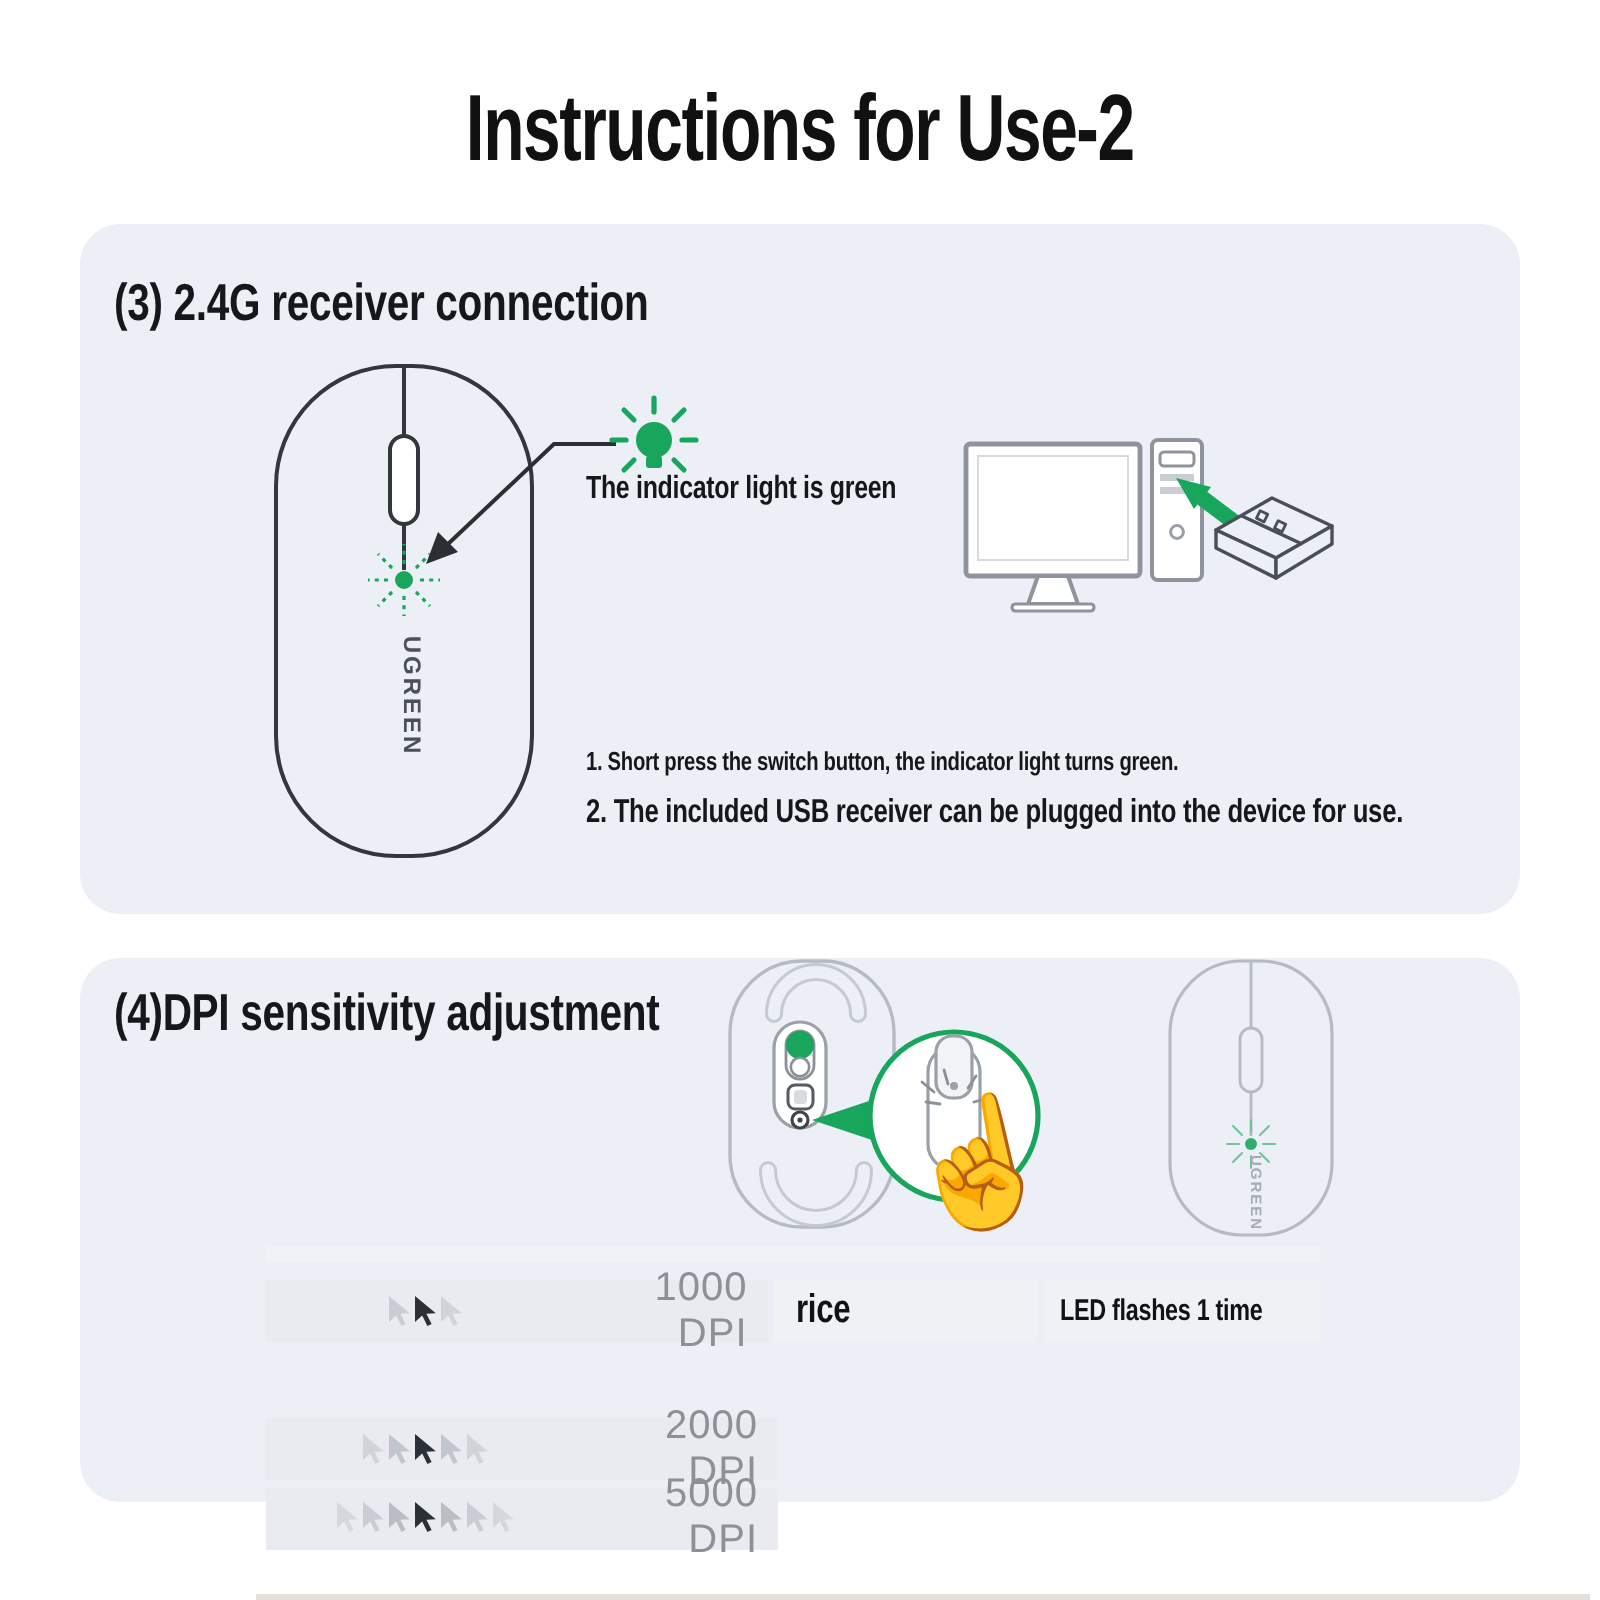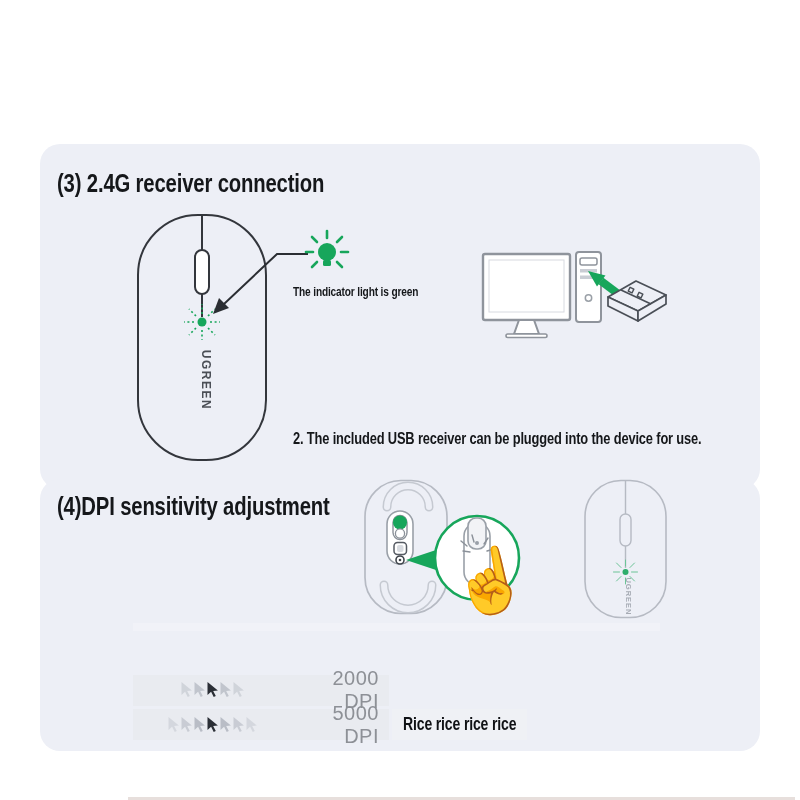--- a/index.html
+++ b/index.html
@@ -3,26 +3,26 @@
 <meta charset="utf-8">
 <style>
   html,body{margin:0;padding:0;background:#ffffff;}
   .page{position:relative;width:800px;height:800px;background:#ffffff;overflow:hidden;
         font-family:"Liberation Sans",sans-serif;color:#15171a;}
   .cnd{font-family:"Liberation Sans",sans-serif;font-weight:700;display:inline-block;
        transform:scaleX(0.78);transform-origin:left center;white-space:nowrap;letter-spacing:-0.2px;}
   .title-wrap{position:absolute;top:36px;left:0;width:800px;text-align:center;}
   .title-wrap .cnd{transform:scaleX(0.72);transform-origin:center;font-size:47px;letter-spacing:-1px;color:#111;}
   .card{position:absolute;left:40px;width:720px;background:#edeff6;border-radius:20px;}
-  .card-3{top:112px;height:345px;margin-top:32px;}
+  .card-3{top:112px;height:345px;}
   .card-4{top:479px;height:272px;}
   .card-head{position:absolute;left:17px;top:24px;font-size:26px;z-index:3;}
   .card-4 .card-head{top:12px;}
   .illu{position:absolute;left:0;top:0;z-index:1;}
-  .caption{position:absolute;left:253px;top:140px;font-size:13px;z-index:3;}
+  .caption{position:absolute;left:253px;top:124px;font-size:16px;z-index:3;}
   .step{position:absolute;left:253px;z-index:3;}
   .step-1{top:261px;font-size:13px;}
   .step-2{top:285px;font-size:16.5px;}
   
   .dpi-table{position:absolute;left:93px;top:144px;width:527px;z-index:3;}
   .tbl-strip{height:8px;background:#f1f2f8;margin-bottom:9px;}
   .tbl-row{display:flex;gap:3px;height:31px;margin-bottom:3.5px;}
   .cell{display:flex;align-items:center;}
   .cell-a{width:256px;background:#e9ebf0;}
   .cell-b{width:135px;background:#eff1f5;padding-left:11px;box-sizing:border-box;}
@@ -32,20 +32,23 @@
   .sample .cnd{color:#101215;}
   .sz0{font-size:20px;} .sz1{font-size:33px;} .sz2{font-size:25px;margin-left:13px;} .sz3{font-size:18px;}
   .led{font-size:15px;color:#101215;}
   .bottom-band{position:absolute;left:128px;top:797px;width:667px;height:3px;background:#e7dfdc;}
 </style>
 </head>
 <body>
 
 <div class="page">
 
+  <div class="title-wrap">
+    <span class="cnd">Instructions for Use-2</span>
+  </div>
 
   <section class="card card-3">
     <div class="card-head">
       <span class="cnd">(3) 2.4G receiver connection</span>
     </div>
 
     <svg class="illu" width="720" height="345" viewBox="0 0 720 345">
 
       <g>
         <rect x="98" y="71" width="128" height="245" rx="60" ry="60" fill="#edeff6" stroke="#33363c" stroke-width="2"></rect>
@@ -111,20 +114,23 @@
         <path d="M626 151 L626 160 L598 177 L598 167 Z"></path>
         <line x1="581" y1="146" x2="611" y2="160"></line>
         <rect x="589" y="144" width="4.2" height="4.2" transform="rotate(26 591 146)" fill="none" stroke-width="1.4"></rect>
         <rect x="598" y="149" width="4.2" height="4.2" transform="rotate(26 600 151)" fill="none" stroke-width="1.4"></rect>
       </g>
     </svg>
 
     <div class="caption">
       <span class="cnd">The indicator light is green</span>
     </div>
+    <div class="step step-1">
+      <span class="cnd">1. Short press the switch button, the indicator light turns green.</span>
+    </div>
     <div class="step step-2">
       <span class="cnd">2. The included USB receiver can be plugged into the device for use.</span>
     </div>
   </section>
 
   <section class="card card-4">
     <div class="card-head">
       <span class="cnd">(4)DPI sensitivity adjustment</span>
     </div>
 
@@ -184,20 +190,42 @@
           <line x1="581" y1="97.5" x2="576.5" y2="102"></line>
             <line x1="590" y1="97.5" x2="594.5" y2="102"></line>
         </g>
         <text x="583" y="120" transform="rotate(90 585.5 120)" text-anchor="middle" font-size="7.5" font-weight="bold" letter-spacing="1" fill="#a6abb4">UGREEN</text>
       </g>
     </svg>
 
     <div class="dpi-table">
       <div class="tbl-strip"></div>
 
+      <div class="tbl-row">
+        <div class="cell cell-a">
+          <div class="cursor-box">
+            <svg width="12" height="16" viewBox="0 0 11 16" opacity="0.4">
+                <path d="M0,0 L0,13 L3.6,9.8 L6.2,15 L8.3,14 L5.7,8.9 L10.4,8.6 Z" fill="#9aa0ab"></path>
+              </svg>
+            <svg width="12" height="16" viewBox="0 0 11 16">
+                <path d="M0,0 L0,13 L3.6,9.8 L6.2,15 L8.3,14 L5.7,8.9 L10.4,8.6 Z" fill="#2b2f36"></path>
+              </svg>
+            <svg width="12" height="16" viewBox="0 0 11 16" opacity="0.3">
+                <path d="M0,0 L0,13 L3.6,9.8 L6.2,15 L8.3,14 L5.7,8.9 L10.4,8.6 Z" fill="#9aa0ab"></path>
+              </svg>
+          </div>
+          <div class="dpi-val">1000 DPI</div>
+        </div>
+        <div class="cell cell-b sample">
+          <span class="cnd sz0">rice</span>
+        </div>
+        <div class="cell cell-c">
+          <span class="cnd led">LED flashes 1 time</span>
+        </div>
+      </div>
 
       <div class="tbl-row">
       </div>
 
       <div class="tbl-row">
         <div class="cell cell-a">
           <div class="cursor-box">
             <svg width="12" height="16" viewBox="0 0 11 16" opacity="0.3">
                 <path d="M0,0 L0,13 L3.6,9.8 L6.2,15 L8.3,14 L5.7,8.9 L10.4,8.6 Z" fill="#9aa0ab"></path>
               </svg>
@@ -238,21 +266,18 @@
               </svg>
             <svg width="12" height="16" viewBox="0 0 11 16" opacity="0.4">
                 <path d="M0,0 L0,13 L3.6,9.8 L6.2,15 L8.3,14 L5.7,8.9 L10.4,8.6 Z" fill="#9aa0ab"></path>
               </svg>
             <svg width="12" height="16" viewBox="0 0 11 16" opacity="0.25">
                 <path d="M0,0 L0,13 L3.6,9.8 L6.2,15 L8.3,14 L5.7,8.9 L10.4,8.6 Z" fill="#9aa0ab"></path>
               </svg>
           </div>
           <div class="dpi-val">5000 DPI</div>
         </div>
-        <div class="cell cell-b sample">
-          <span class="cnd sz3">Rice rice rice rice</span>
-        </div>
       </div>
     </div>
   </section>
 
   <div class="bottom-band"></div>
 </div>
 
 </body></html>

